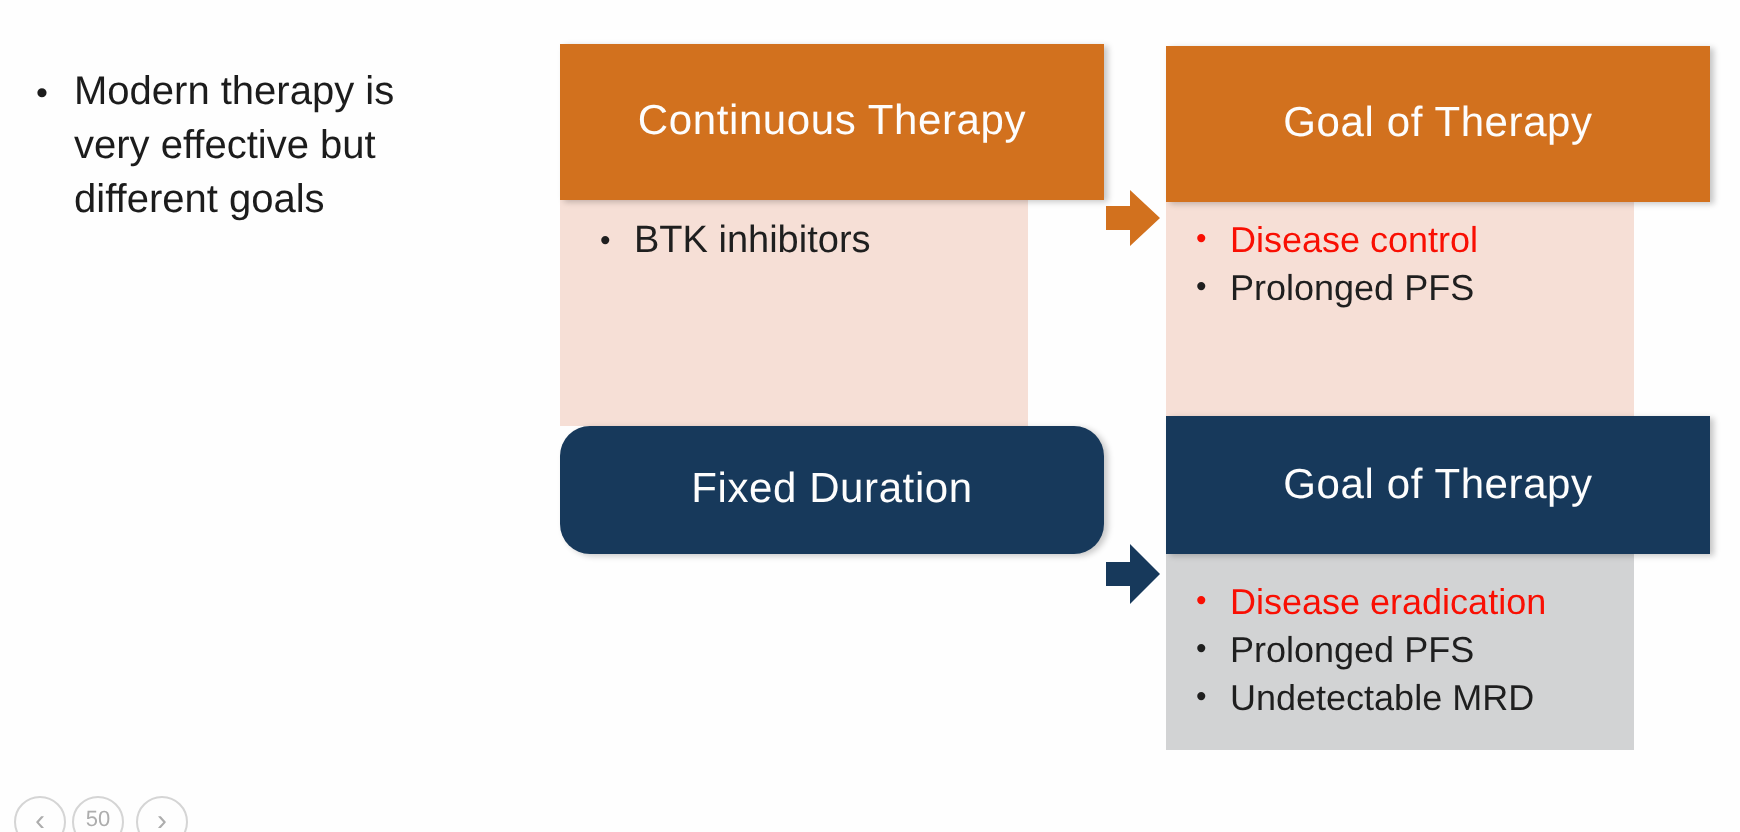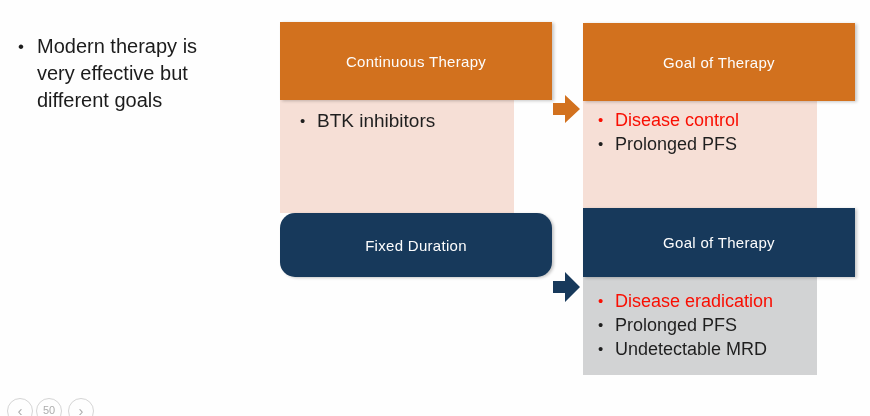--- a/index.html
+++ b/index.html
@@ -31,21 +31,21 @@
   .intro li + li{margin-top:13px;}
   .intro li::before{content:"•";position:absolute;left:0;top:0;font-size:17px;}
   .line{display:block;}
 
   
   .column{position:absolute;width:272px;}
   .col-therapy{left:280px;top:22px;}
   .col-goal{left:583px;top:23px;}
   .hdr{
     width:272px;display:flex;align-items:center;justify-content:center;
-    color:#FDFDFD;font-size:15px;letter-spacing:.3px;
+    color:#FDFDFD;font-size:21px;letter-spacing:.3px;
     box-shadow:2px 1px 3px rgba(0,0,0,.22);
     position:relative;z-index:2;
   }
   .hdr.orange{background:var(--orange);}
   .hdr.navy{background:var(--navy);}
   .bdy{width:234px;position:relative;z-index:1;}
   .bdy.pink{background:var(--pink);}
   .bdy.grey{background:var(--grey);}
   .h78{height:78px;} .h64{height:64px;border-radius:15px;} .h69{height:69px;}
   .b113{height:113px;} .b107{height:107px;} .b98{height:98px;}

